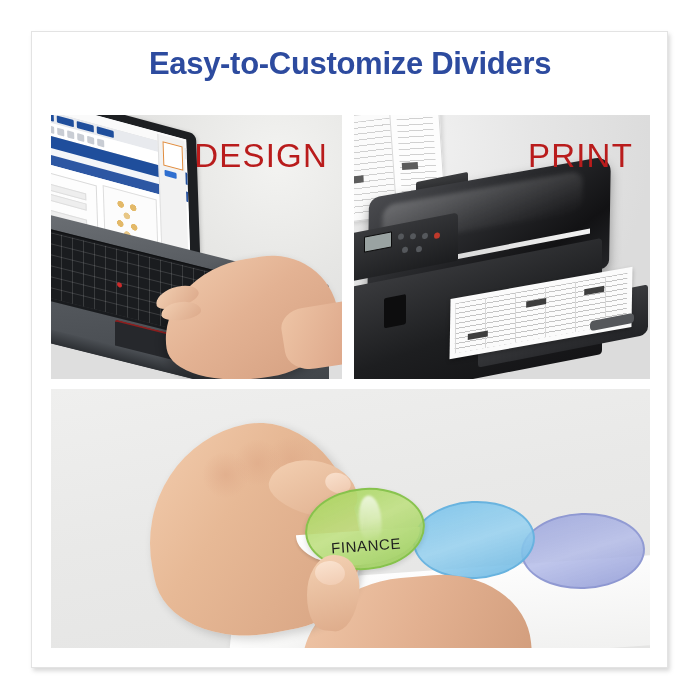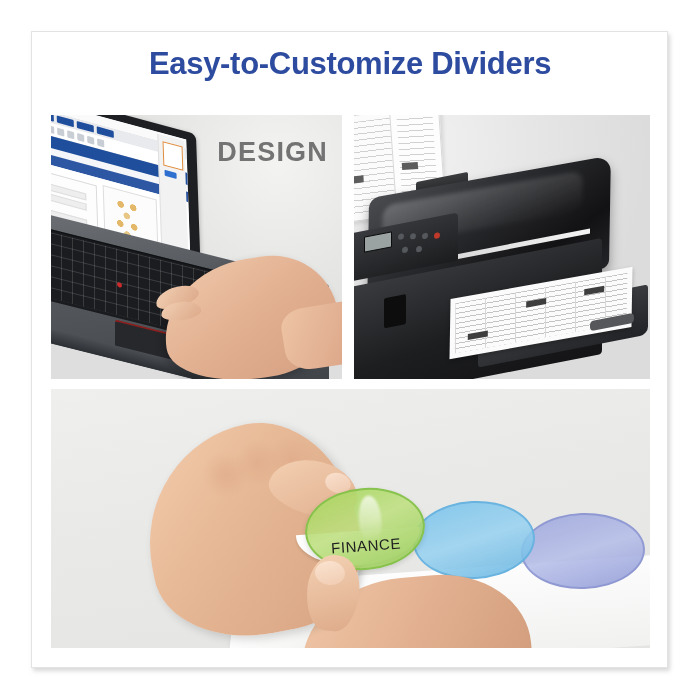--- a/index.html
+++ b/index.html
@@ -63,24 +63,24 @@
       radial-gradient(ellipse 80% 90% at 20% 12%, #f2f2f2 0%, #e6e6e6 50%, #dcdcdc 100%);
   }
   .bg-insert {
     background:
       linear-gradient(170deg, #efefee 0%, #e9e9e8 45%, #e4e4e3 100%);
   }
 
   
   .panel-label {
     position: absolute;
-    font-size: 27px;
-    font-weight: 700;
+    font-size: 33px;
+    font-weight: 400;
     letter-spacing: 1.2px;
-    color: #737373;
+    color: #b91c1c;
     z-index: 40;
   }
   .label-design { right: 14px; top: 22px; }
   .label-print  { right: 17px; top: 22px; }
   .label-insert { right: 22px; top: 16px; }
 
   
   .laptop {
     position: absolute;
     left: -36px; top: -6px;
@@ -616,20 +616,21 @@
 
       <div class="out-paper">
         <div class="out-grid"></div>
         <div class="out-blk" style="left:18px; top:38px"></div>
         <div class="out-blk" style="left:76px; top:16px"></div>
         <div class="out-blk" style="left:134px; top:14px"></div>
       </div>
       <div class="tray-lip"></div>
     </div>
 
+    <div class="panel-label label-print">PRINT</div>
   </div>
 
   <div class="panel panel-insert">
     <div class="panel-bg bg-insert"></div>
 
     <div class="insert-scene">
 
       <div class="sheet-plane"></div>
 
       <div class="tab tab-purple"></div>

